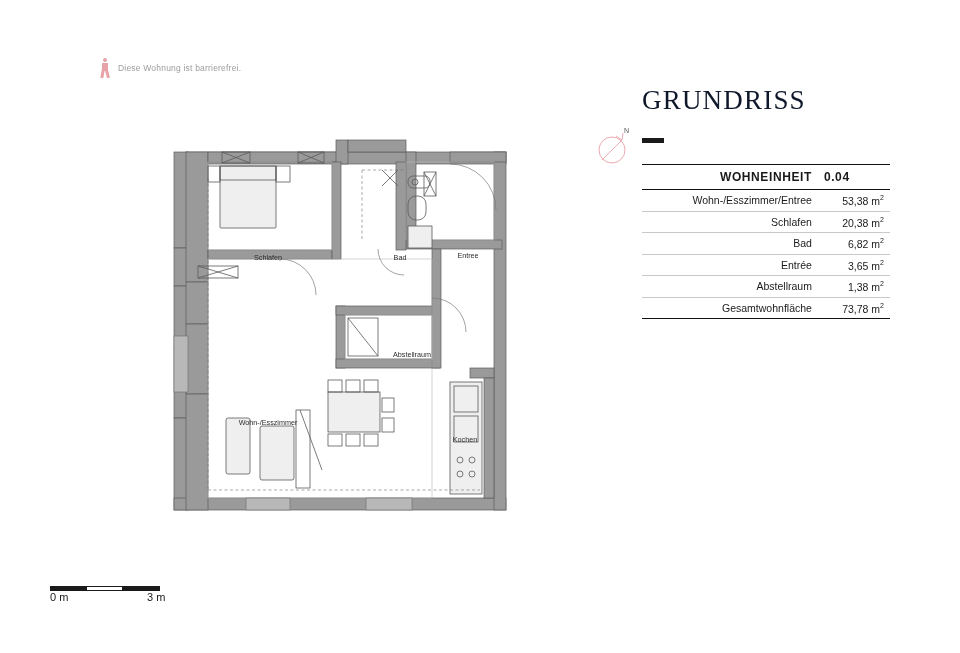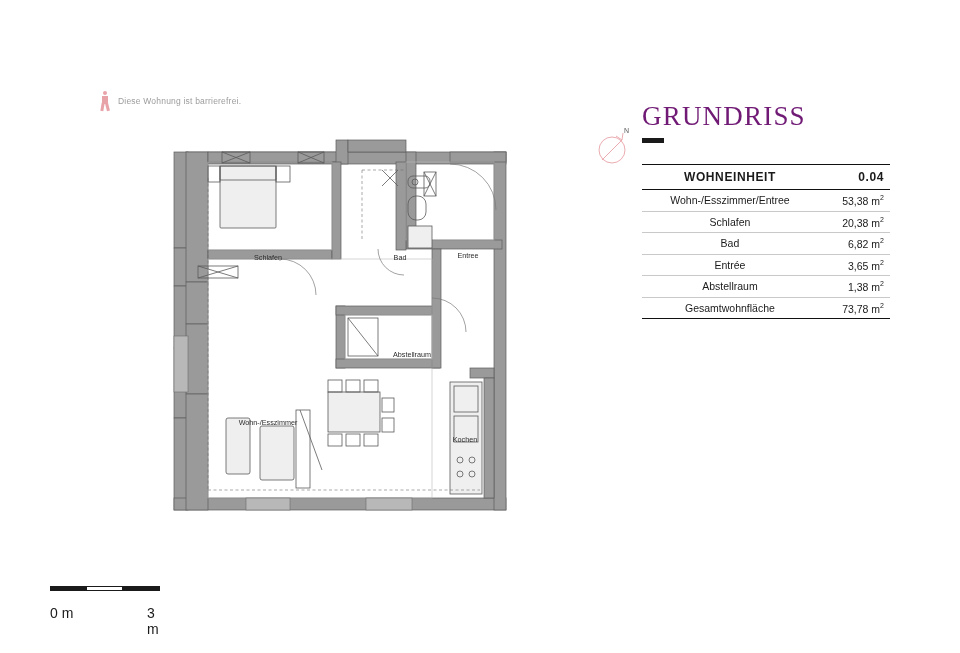--- a/index.html
+++ b/index.html
@@ -17,21 +17,20 @@
   }
 
   
   .access-note {
     position: absolute;
     left: 100px;
     top: 58px;
     display: flex;
     align-items: center;
     gap: 7px;
-    margin-top: 33px;
   }
   .access-note .pictogram {
     width: 11px;
     height: 20px;
     position: relative;
     flex: 0 0 auto;
   }
   .access-note .pictogram .head {
     position: absolute;
     left: 3px; top: 0;
@@ -80,22 +79,22 @@
   .panel {
     position: absolute;
     left: 590px;
     top: 86px;
     width: 300px;
   }
   .panel-title {
     font-family: "Liberation Serif", serif;
     font-size: 27px;
     letter-spacing: 1.2px;
-    color: #701a75;
-    margin: 16px 0 0 52px;
+    color: #0f172a;
+    margin: 0 0 0 52px;
     line-height: 1.1;
     font-weight: normal;
   }
   .compass {
     position: absolute;
     left: 0;
     top: 38px;
     width: 46px;
     height: 46px;
   }
@@ -114,38 +113,38 @@
     top: 78px;
     width: 248px;
     border-collapse: collapse;
     font-size: 10.5px;
   }
   table.unit-table th,
   table.unit-table td {
     border-top: 1px solid #111;
     border-bottom: 1px solid #111;
     padding: 4px 6px;
-    text-align: center;
+    text-align: right;
     font-weight: normal;
     vertical-align: middle;
   }
   table.unit-table tr + tr th,
   table.unit-table tr + tr td {
     border-top: none;
   }
   table.unit-table .head-row th {
     font-size: 12px;
     font-weight: bold;
     letter-spacing: 0.6px;
     padding-top: 5px;
     padding-bottom: 5px;
     border-bottom: 1px solid #111;
   }
   table.unit-table .head-row th.unit-no {
-    text-align: right;
+    text-align: left;
     font-size: 12px;
   }
   table.unit-table td.value {
     text-align: right;
     white-space: nowrap;
   }
   table.unit-table tr:not(.head-row) th,
   table.unit-table tr:not(.head-row) td {
     border-bottom: 1px solid #c9c9c9;
     border-top: none;
@@ -170,23 +169,23 @@
   }
   .scalebar .seg {
     position: absolute;
     top: 0;
     height: 5px;
   }
   .scalebar .seg.dark { background: #1a1a1a; }
   .scalebar .seg.light { background: #ffffff; border: 1px solid #1a1a1a; box-sizing: border-box; }
   .scalebar .labels {
     position: relative;
-    margin-top: 14px;
+    margin-top: 0;
     height: 12px;
-    font-size: 14px;
+    font-size: 11px;
     color: #1a1a1a;
   }
   .scalebar .labels span { position: absolute; top: 0; }
   .scalebar .labels .l0 { left: 0; }
   .scalebar .labels .l3 { left: 97px; }
 
   .plan-label {
     font-size: 7.2px;
     fill: #2b2b2b;
     font-family: "Liberation Sans", sans-serif;

